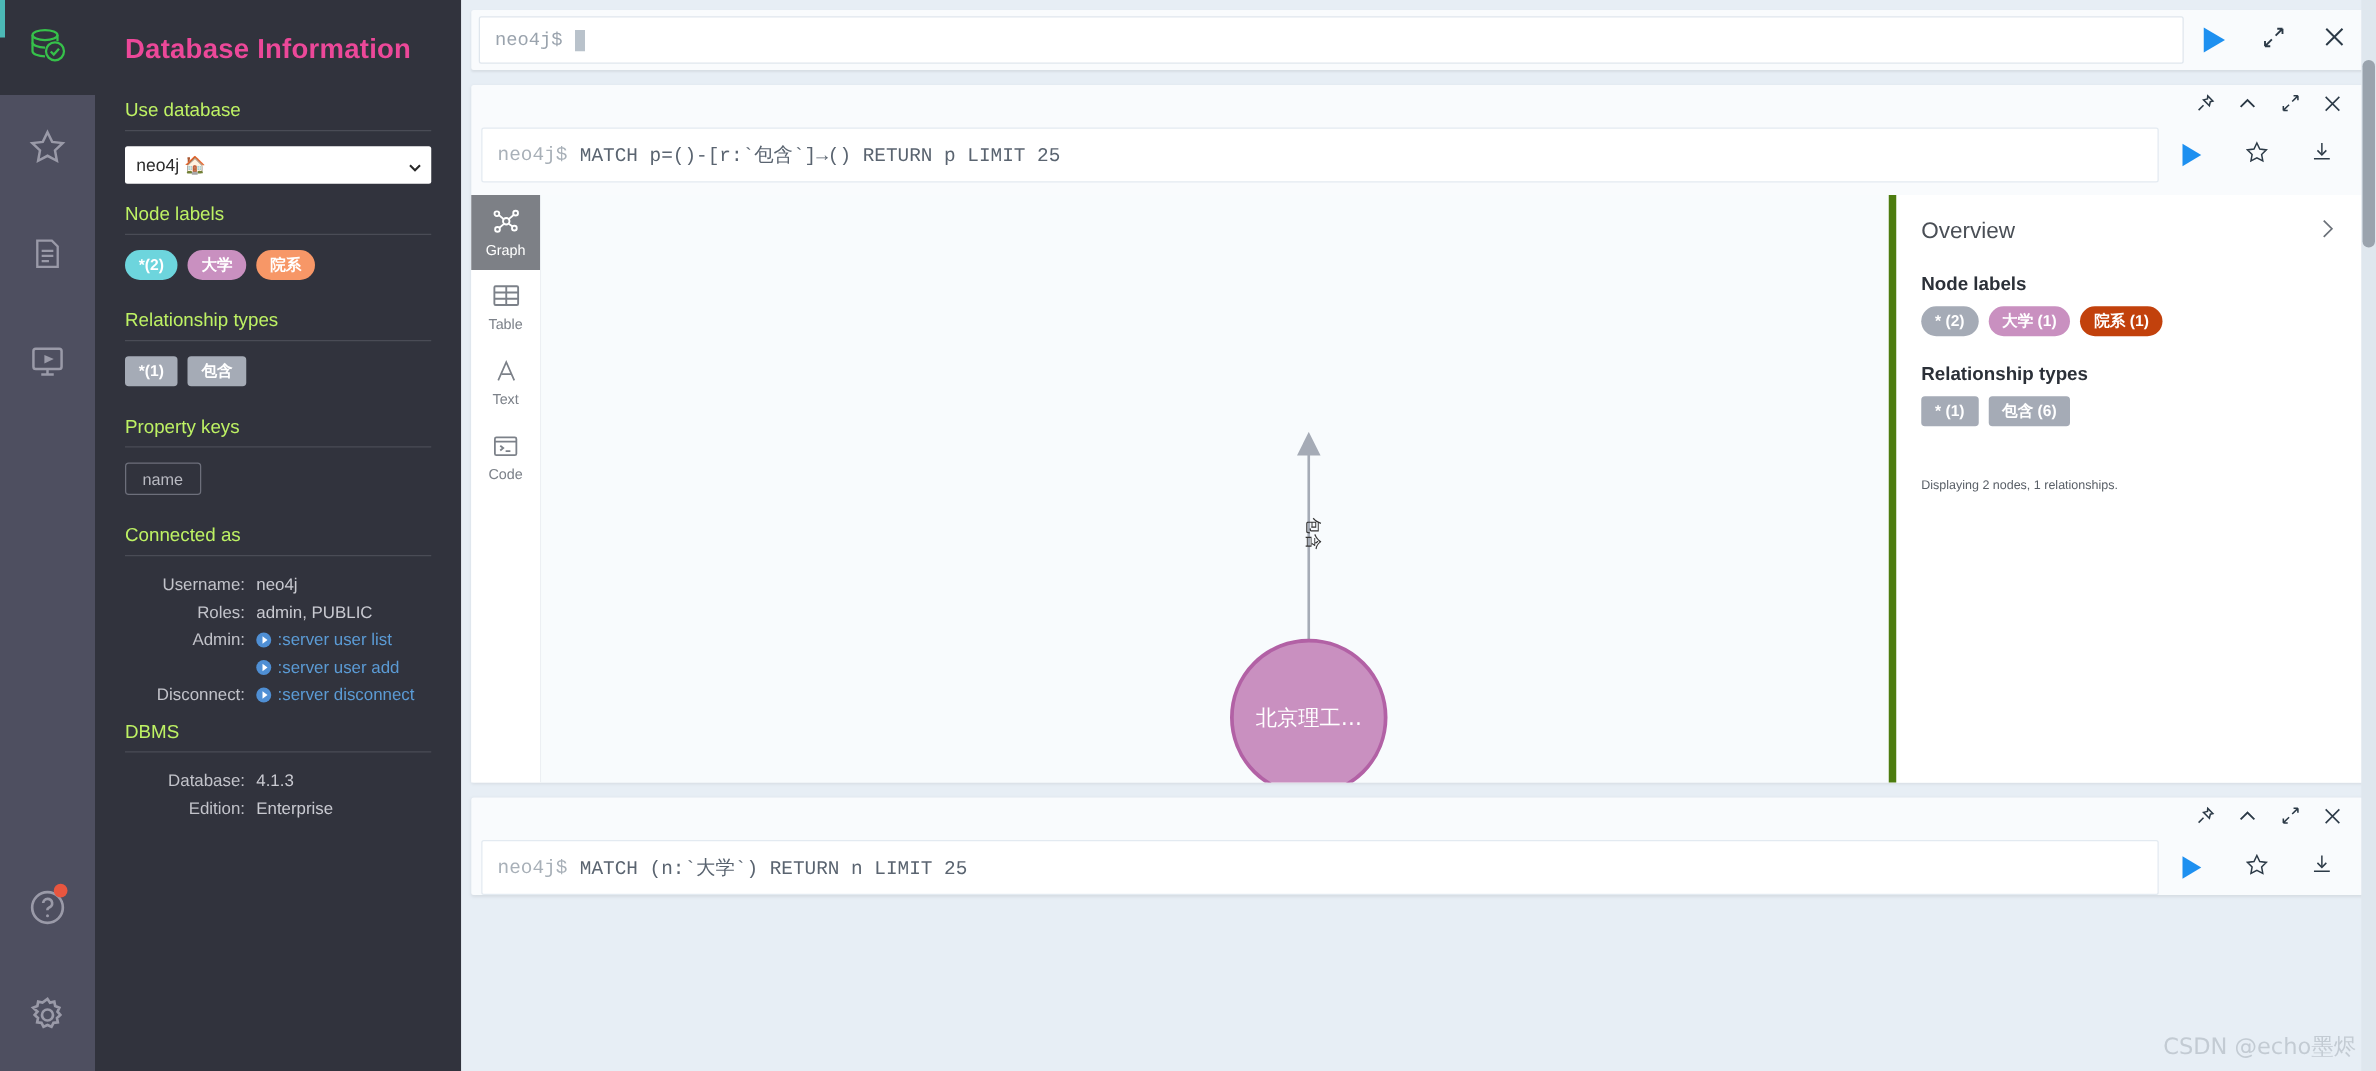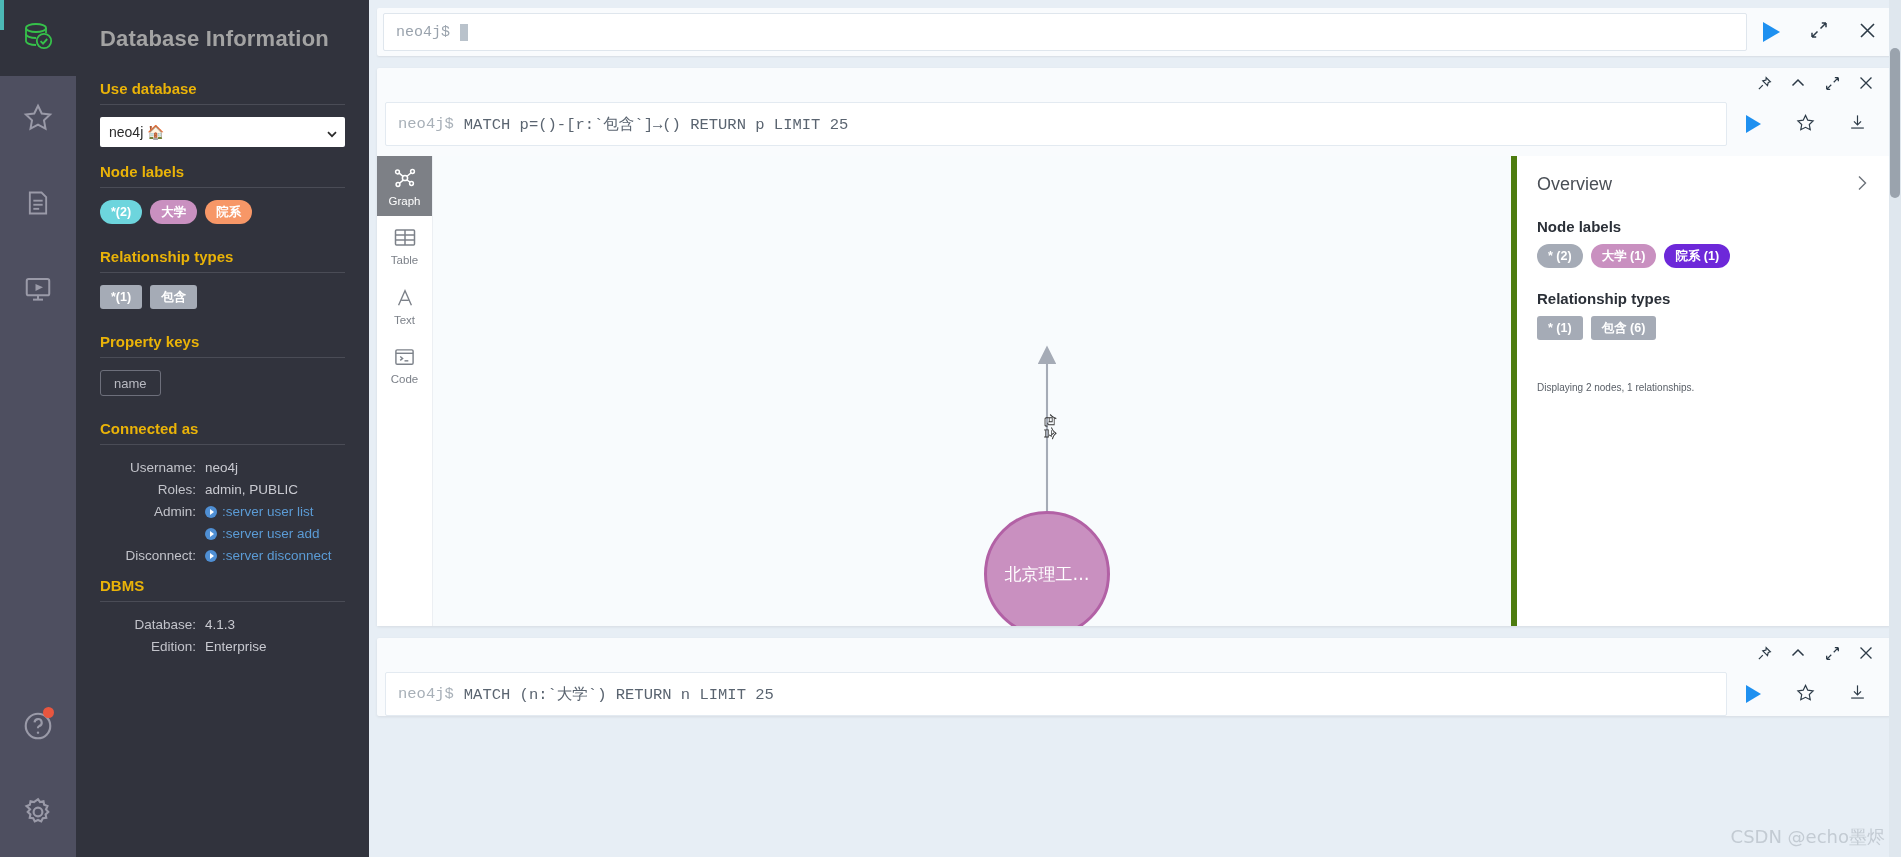--- a/index.html
+++ b/index.html
@@ -42,26 +42,26 @@
   
   .dbinfo {
     width: 293px; flex: 0 0 293px;
     background: #31333d;
     color: #d7d8dc;
     overflow: hidden;
     position: relative;
     padding-bottom: 6px;
   }
   .dbinfo-title {
-    font-size: 22px; font-weight: bold; color: #a3a3a3;
+    font-size: 22px; font-weight: bold; color: #ec4899;
     padding: 26px 0 18px 24px; letter-spacing: .2px;
   }
   .sec { padding: 0 24px; }
   .sec-h {
-    font-size: 15px; font-weight: bold; color: #eab308;
+    font-size: 15px; font-weight: normal; color: #bef264;
     padding: 10px 0 7px 0;
   }
   .sec-rule { border-bottom: 1px solid #4a4c56; margin-bottom: 12px; }
   .db-select {
     position: relative;
     background: #fff; border-radius: 2px;
     height: 30px; display: flex; align-items: center;
     padding: 0 26px 0 9px; margin-bottom: 6px;
     color: #2b2b2b; font-size: 14px; cursor: pointer;
   }
@@ -588,21 +588,21 @@
               <svg width="18" height="18" viewBox="0 0 18 18" stroke="#6b7179" stroke-width="1.4" fill="none">
                 <path d="M6 2.5L12.5 9 6 15.5"></path>
               </svg>
             </span>
           </div>
 
           <div class="ov-h">Node labels</div>
           <div class="ov-chips">
             <span class="chip" style="background:#a5abb6">* (2)</span>
             <span class="chip" style="background:#c990c0">大学 (1)</span>
-            <span class="chip" style="background:#6d28d9">院系 (1)</span>
+            <span class="chip" style="background:#c2410c">院系 (1)</span>
           </div>
 
           <div class="ov-h">Relationship types</div>
           <div class="ov-chips">
             <span class="chip sq" style="background:#a5abb6">* (1)</span>
             <span class="chip sq" style="background:#a5abb6">包含 (6)</span>
           </div>
 
           <div class="ov-note">Displaying 2 nodes, 1 relationships.</div>
         </div>

